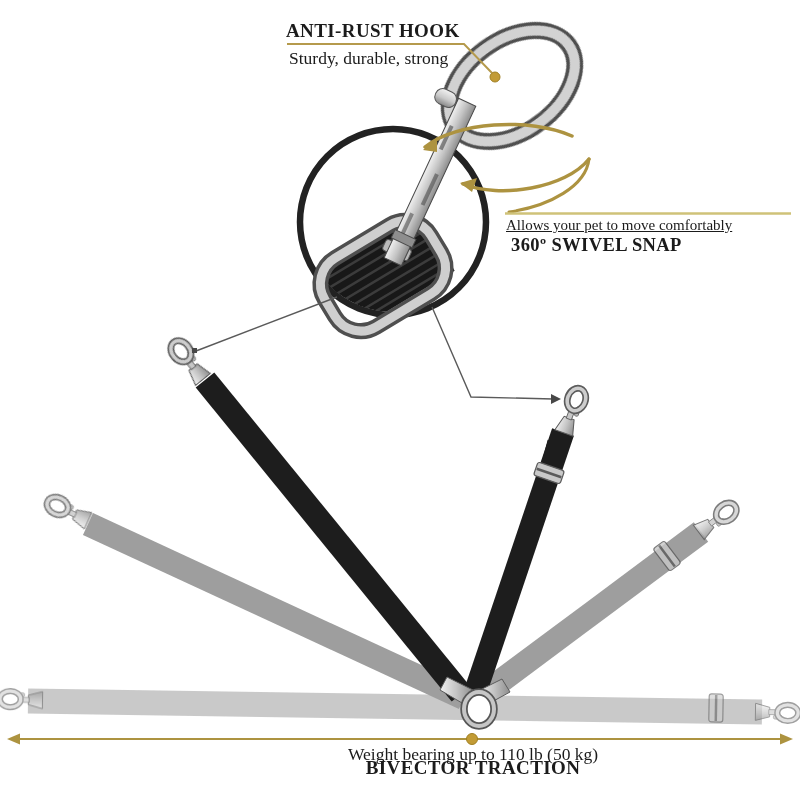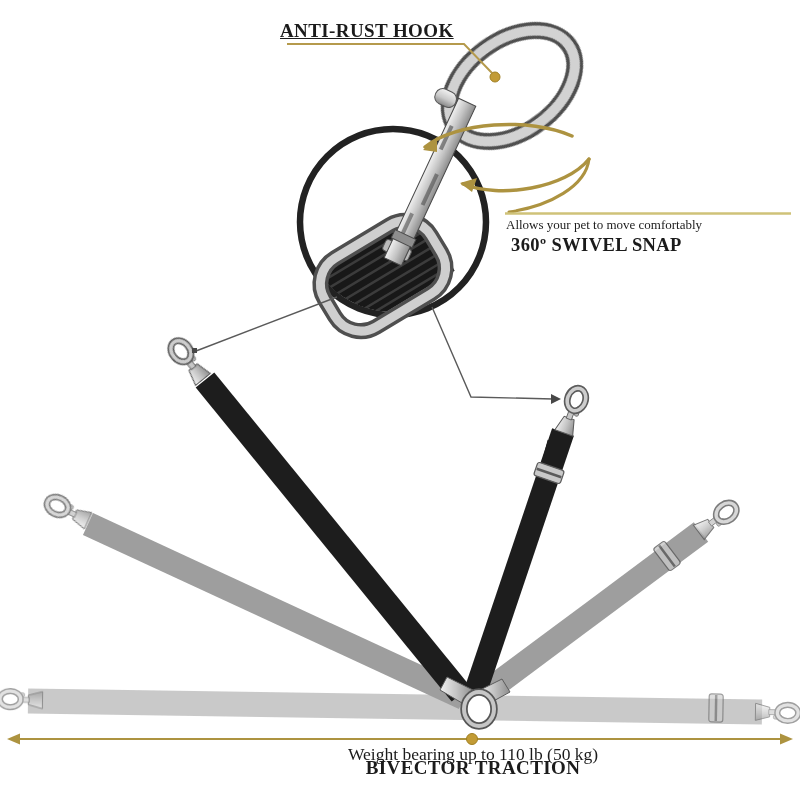--- a/index.html
+++ b/index.html
@@ -8,24 +8,24 @@
     --c-strap-black:#1d1d1d; --c-strap-gray:#9e9e9e; --c-strap-light-gray:#c7c7c7;
     --c-callout:#5a5a5a; --c-inset-ring:#222222;
   }
   html,body{margin:0;padding:0;background:#e9e9e9;}
   #stage{position:relative;width:800px;height:800px;margin:0 auto;background:var(--c-bg);overflow:hidden;
          font-family:"Liberation Serif", serif;}
   #art{position:absolute;left:0;top:0;}
   .txt{position:absolute;white-space:nowrap;color:var(--c-text);}
   .t-title{font-weight:700;font-size:19px;letter-spacing:.4px;}
   .t-sub{font-weight:400;font-size:17.5px;}
-  .anti-title{left:280px;top:20px;text-decoration:underline;}
+  .anti-title{left:286px;top:20px;}
   .anti-sub{left:289px;top:48px;}
   .swivel-title{left:511px;top:191px;font-size:18.5px;margin-top:44px;}
-  .swivel-sub{left:506px;top:217px;font-size:13px;}
+  .swivel-sub{left:506px;top:217px;font-size:15px;text-decoration:underline;}
   .biv-title{left:473px;top:757px;transform:translateX(-50%);font-size:19px;}
   .biv-sub{left:473px;top:744px;transform:translateX(-50%);font-size:17.5px;}
   
   .sb{stroke:var(--c-strap-black);} .sg{stroke:var(--c-strap-gray);} .sl{stroke:var(--c-strap-light-gray);}
   .gold{stroke:var(--c-gold-line);fill:none;} .goldf{fill:var(--c-gold-line);}
   .leader{stroke:var(--c-gold-leader);fill:none;}
   .callout{stroke:var(--c-callout);fill:none;stroke-width:1.4;}
   .calloutf{fill:#474747;}
 </style>
 </head>
@@ -165,20 +165,21 @@
 
     <g>
       <line x1="14" y1="739" x2="786" y2="739" stroke="var(--c-gold-line)" stroke-width="2"></line>
       <path class="goldf" d="M 7 739 L 20 733.5 L 20 744.5 Z"></path>
       <path class="goldf" d="M 793 739 L 780 733.5 L 780 744.5 Z"></path>
       <circle cx="472" cy="739" r="5.5" fill="var(--c-gold-dot)" stroke="#a07f22" stroke-width="1"></circle>
     </g>
   </svg>
 
   <div class="txt t-title anti-title">ANTI-RUST HOOK</div>
+  <div class="txt t-sub anti-sub">Sturdy, durable, strong</div>
 
   <div class="txt t-title swivel-title">360º SWIVEL SNAP</div>
   <div class="txt t-sub swivel-sub">Allows your pet to move comfortably</div>
 
   <div class="txt t-title biv-title">BIVECTOR TRACTION</div>
   <div class="txt t-sub biv-sub">Weight bearing up to 110 lb (50 kg)</div>
 
 </div>
 
 </body></html>

